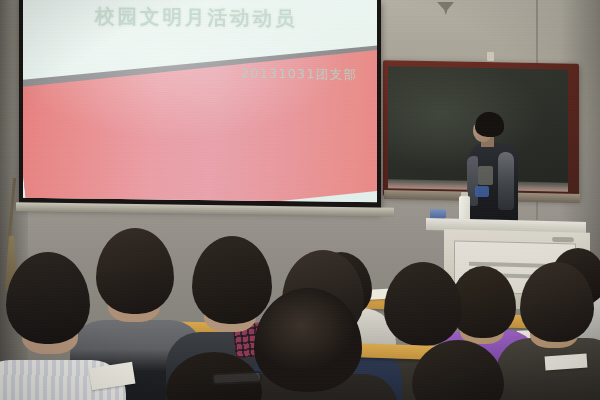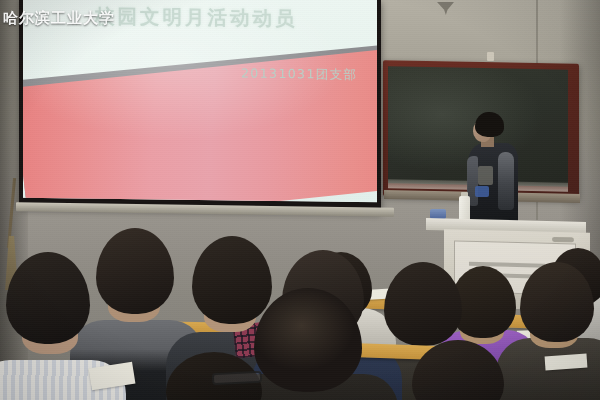--- a/index.html
+++ b/index.html
@@ -608,17 +608,16 @@
   <div class="person pJ">
     <div class="head"></div>
   </div>
 
   <div class="person pK">
     <div class="head"></div>
   </div>
 
   <div class="glasses"></div>
 
-  <div class="watermark">哈尔滨工业大学</div>
 
   <div class="photo-grade"></div>
   <div class="photo-noise"></div>
 </div>
 
 </body></html>

